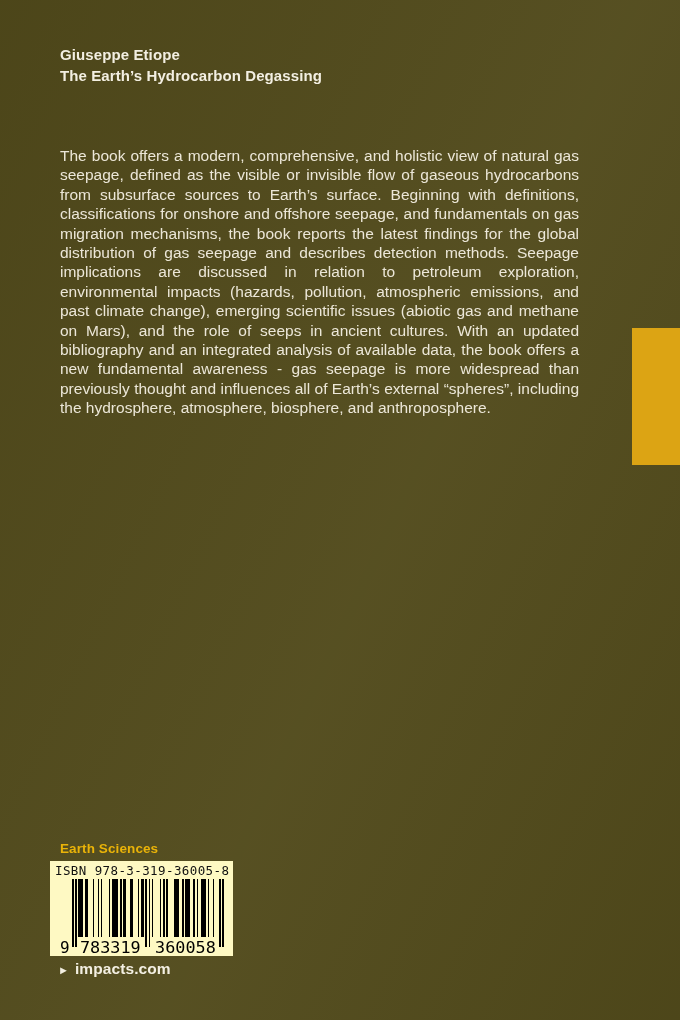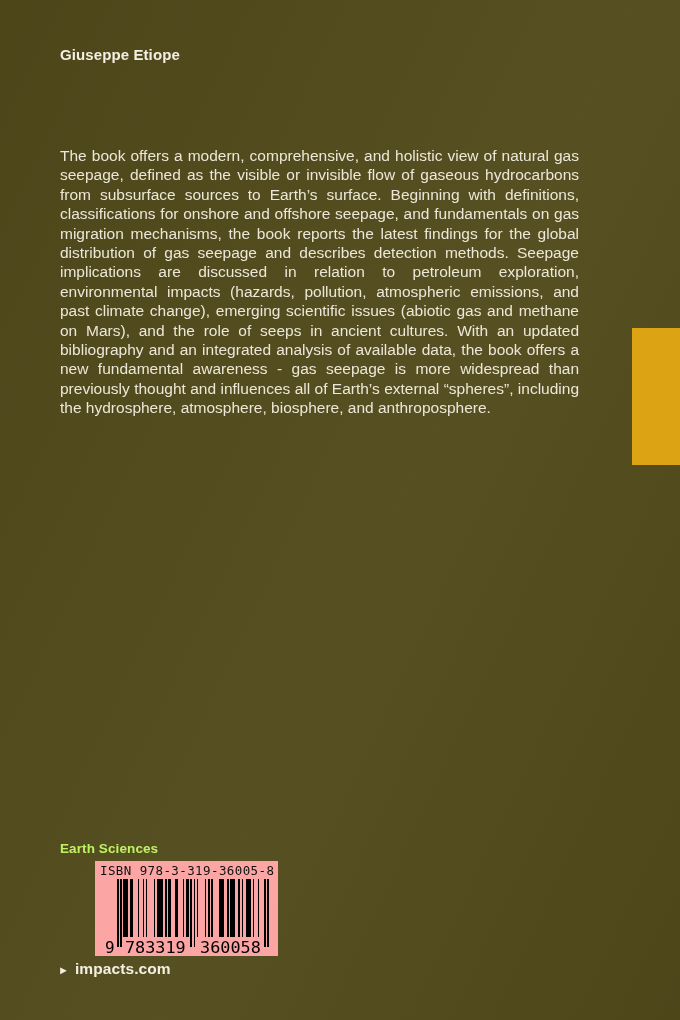--- a/index.html
+++ b/index.html
@@ -41,21 +41,21 @@
   }
 
   .accent-tab {
     position: absolute; right: 0; top: 328px;
     width: 48px; height: 137px;
     background: #dca414; 
   }
 
   .category {
     position: absolute; left: 60px; top: 841px;
-    font-size: 13.5px; font-weight: 700; color: #bef264; letter-spacing: 0.1px;
+    font-size: 13.5px; font-weight: 700; color: #eab308; letter-spacing: 0.1px;
   }
 
   .barcode-box {
     position: absolute; left: 50px; top: 861px;
     width: 183px; height: 95px;
     background: #ffffff;
     box-sizing: border-box;
     padding: 2px 5px 0 5px;
   }
   .isbn-label {
@@ -78,29 +78,30 @@
   .publisher-url { font-size: 15.5px; font-weight: 700; letter-spacing: 0.1px; }
 </style>
 </head>
 <body>
 
 <div class="cover" style="background: rgb(81, 74, 27);">
   <div class="cover-tint"></div>
 
   <div class="header">
     <p class="author">Giuseppe Etiope</p>
+    <p class="subtitle">The Earth’s Hydrocarbon Degassing</p>
   </div>
 
   <p class="description">The book offers a modern, comprehensive, and holistic view of natural gas seepage, defined as the visible or invisible flow of gaseous hydrocarbons from subsurface sources to Earth’s surface. Beginning with definitions, classifications for onshore and offshore seepage, and fundamentals on gas migration mechanisms, the book reports the latest findings for the global distribution of gas seepage and describes detection methods. Seepage implications are discussed in relation to petroleum exploration, environmental impacts (hazards, pollution, atmospheric emissions, and past climate change), emerging scientific issues (abiotic gas and methane on Mars), and the role of seeps in ancient cultures. With an updated bibliography and an integrated analysis of available data, the book offers a new fundamental awareness - gas seepage is more widespread than previously thought and influences all of Earth’s external “spheres”, including the hydrosphere, atmosphere, biosphere, and anthroposphere.</p>
 
   <div class="accent-tab" style="background: rgb(220, 164, 20);"></div>
 
   <div class="category">Earth Sciences</div>
 
-  <div class="barcode-box" style="background: #fca5a5; margin-left: 45px;">
+  <div class="barcode-box" style="background: #fef9c3;">
     <div class="isbn-label">ISBN 978-3-319-36005-8</div>
     <svg class="barcode-svg" width="171" height="76" viewBox="0 0 107 50" preserveAspectRatio="none" shape-rendering="crispEdges" aria-hidden="true">
       <g id="barcode-bars">
           <rect x="10" y="0" width="1" height="45" fill="#000000"></rect>
           <rect x="12" y="0" width="1" height="45" fill="#000000"></rect>
           <rect x="14" y="0" width="1" height="38" fill="#000000"></rect>
           <rect x="15" y="0" width="1" height="38" fill="#000000"></rect>
           <rect x="16" y="0" width="1" height="38" fill="#000000"></rect>
           <rect x="18" y="0" width="1" height="38" fill="#000000"></rect>
           <rect x="19" y="0" width="1" height="38" fill="#000000"></rect>

